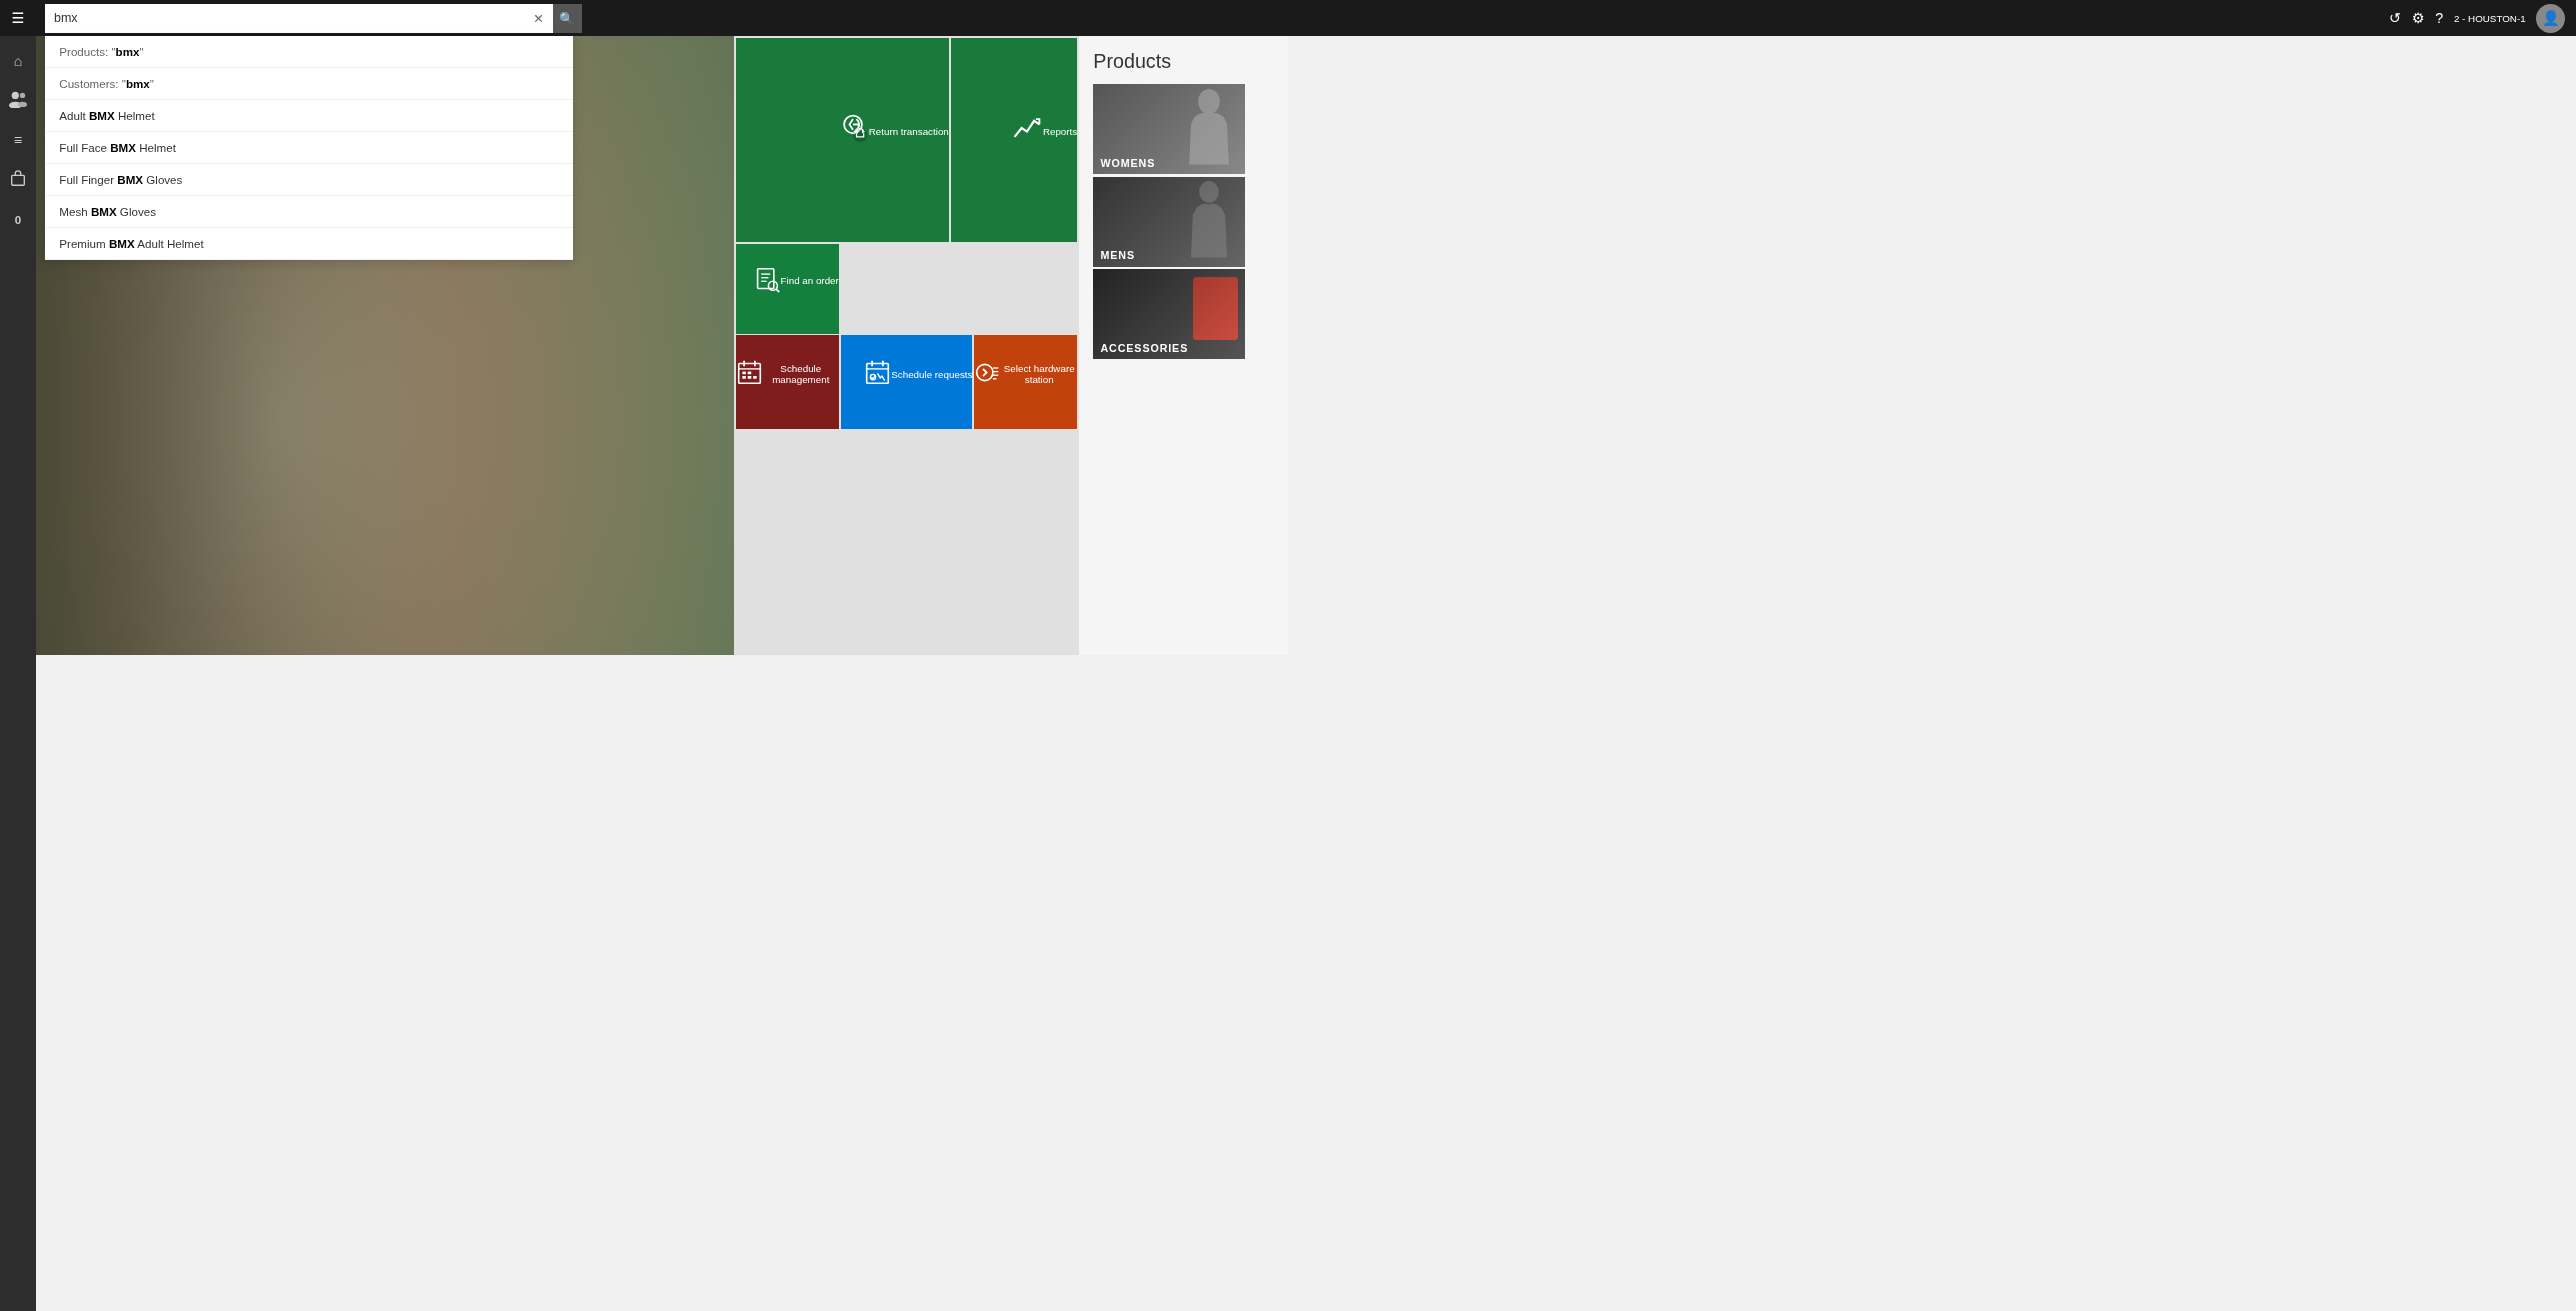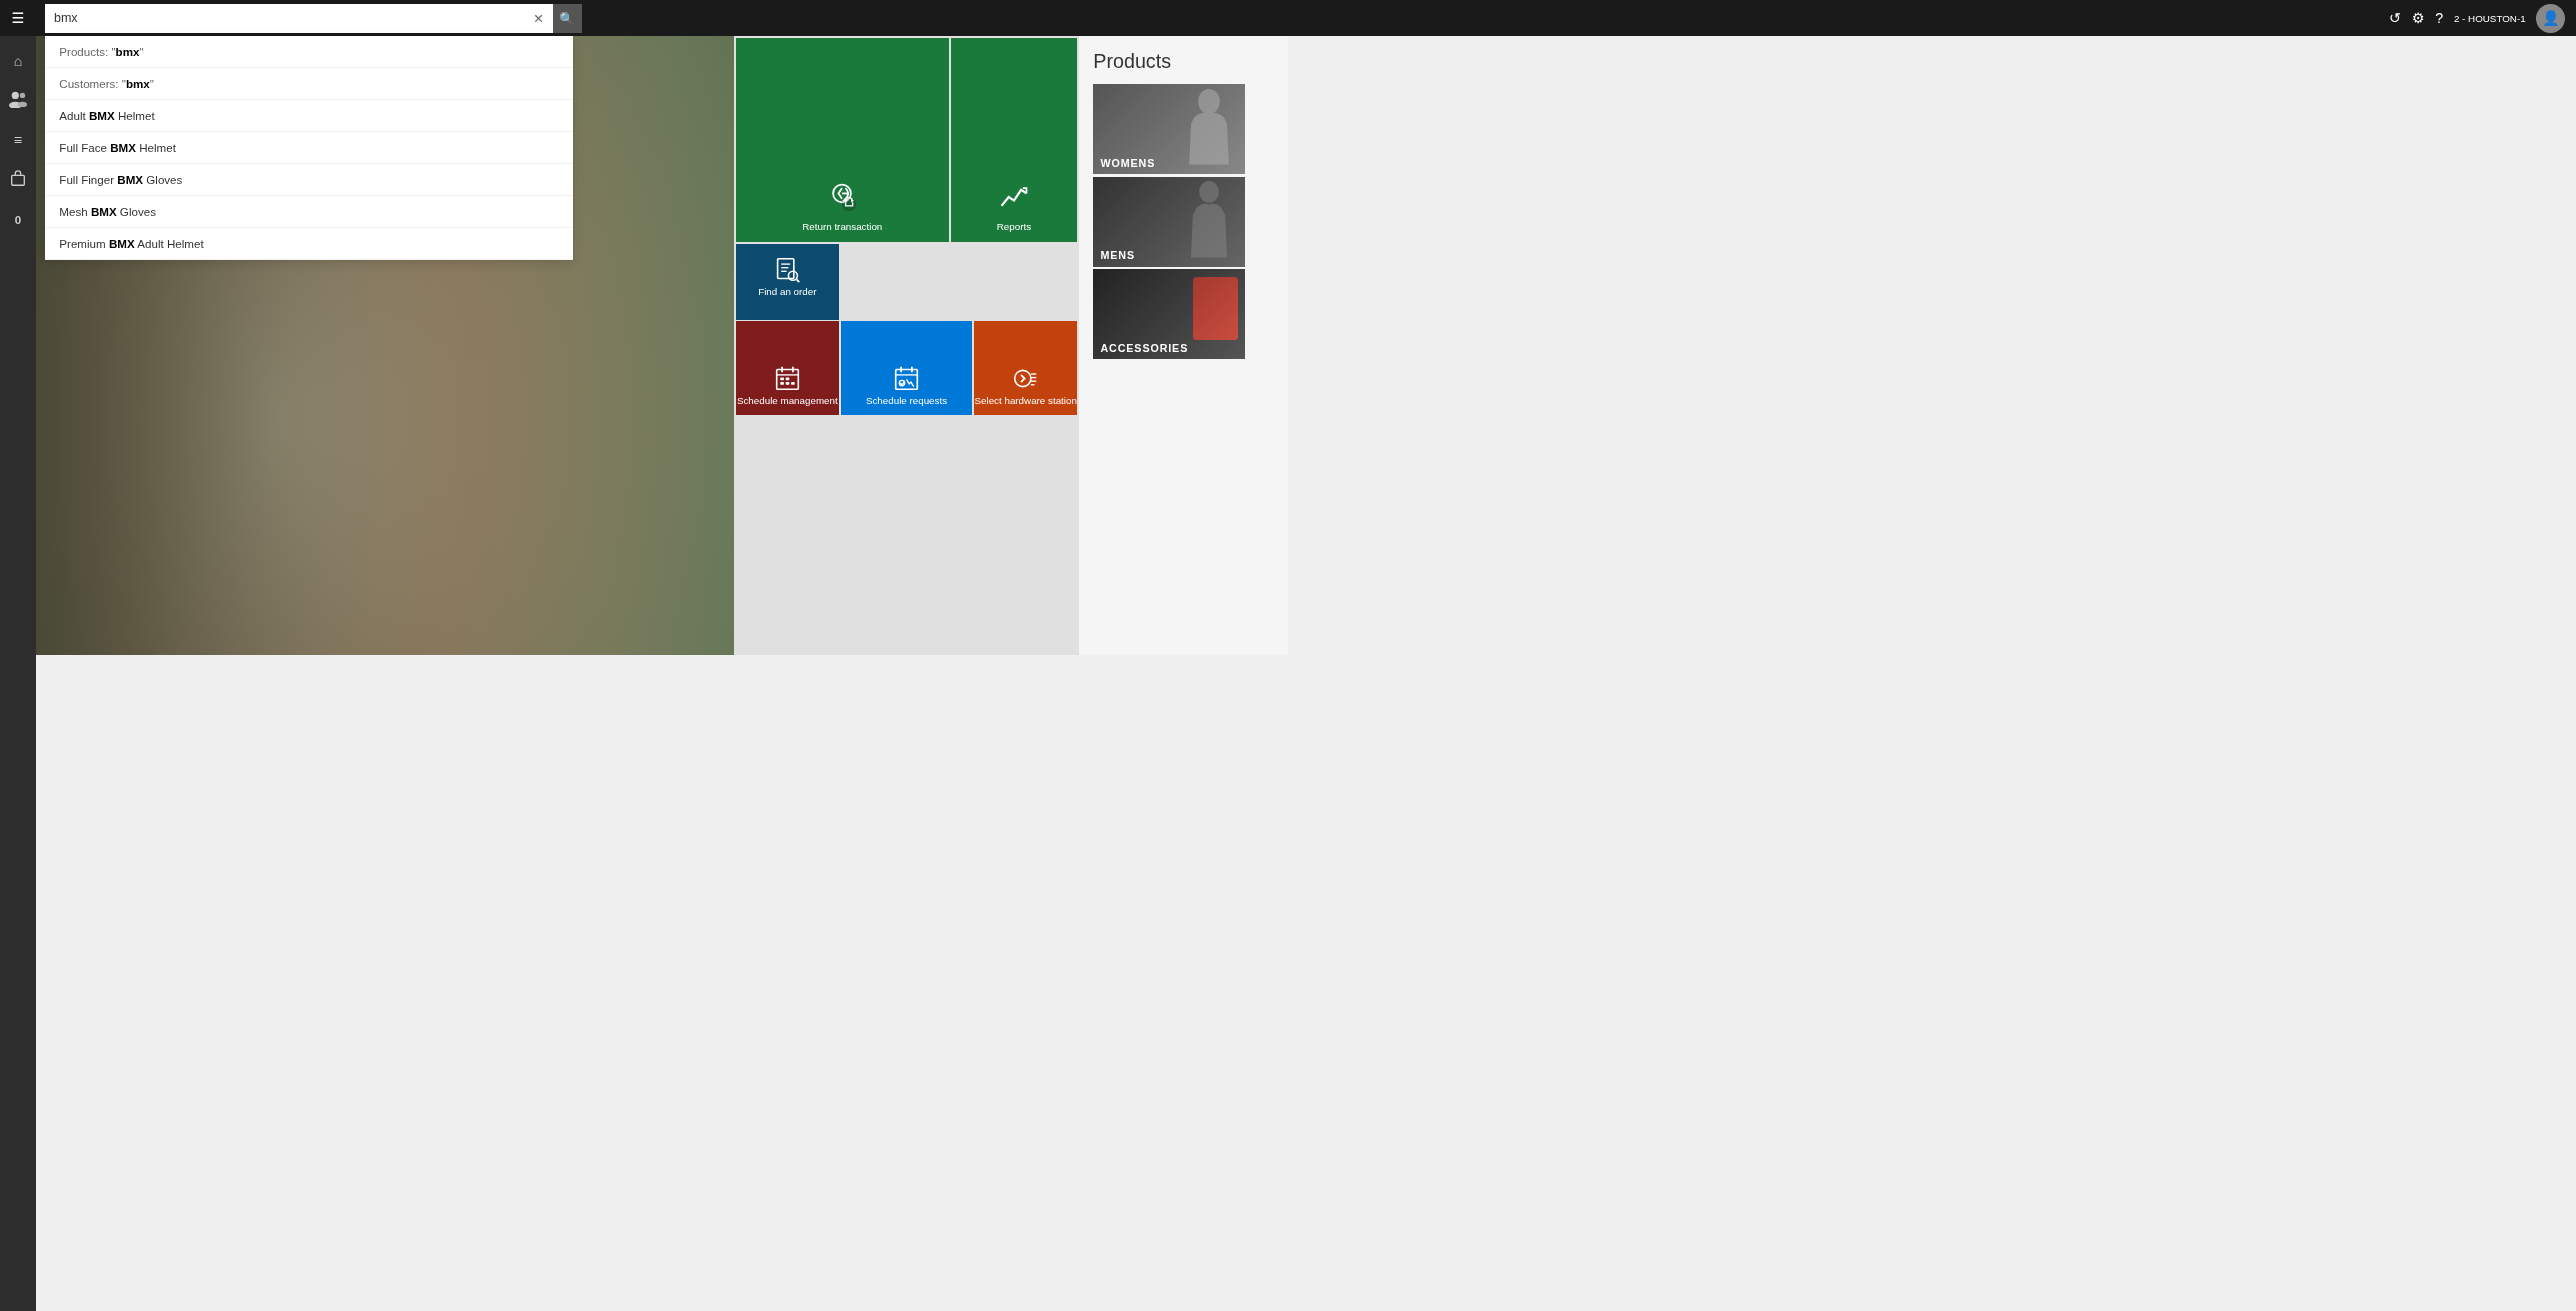--- a/index.html
+++ b/index.html
@@ -95,36 +95,36 @@
 
     
     .tiles-area {
       flex: 0 0 345px; display: flex; flex-direction: column; gap: 1.8px;
       padding: 1.8px; background: #e0e0e0;
     }
     .tiles-row { display: flex; gap: 1.8px; }
 
     
     .tile {
-      display: flex; flex-direction: column; align-items: center; justify-content: flex-end;
-      padding-bottom: 9px; cursor: pointer; position: relative; overflow: hidden;
+      display: flex; flex-direction: row; align-items: center; justify-content: flex-end;
+      padding-bottom: 16px; cursor: pointer; position: relative; overflow: hidden;
     }
     .tile-label {
       font-size: 9.8px; color: #fff; text-align: center; line-height: 1.2;
       font-weight: 400;
     }
 
     .tile-return {
       background: #1a7a3c; width: 213px; height: 204px;
     }
     .tile-reports {
       background: #1a7a3c; flex: 1; height: 204px;
     }
     .tile-find-order {
-      background: #0c4a6e; width: 103px; height: 76px; justify-content: center;
+      background: #15803d; width: 103px; height: 90px;
     }
     .tile-schedule-mgmt {
       background: #7f1d1d; width: 103px; height: 94px;
     }
     .tile-schedule-req {
       background: #0078d7; flex: 1; height: 94px;
     }
     .tile-select-hw {
       background: #c2410c; width: 103px; height: 94px;
     }

